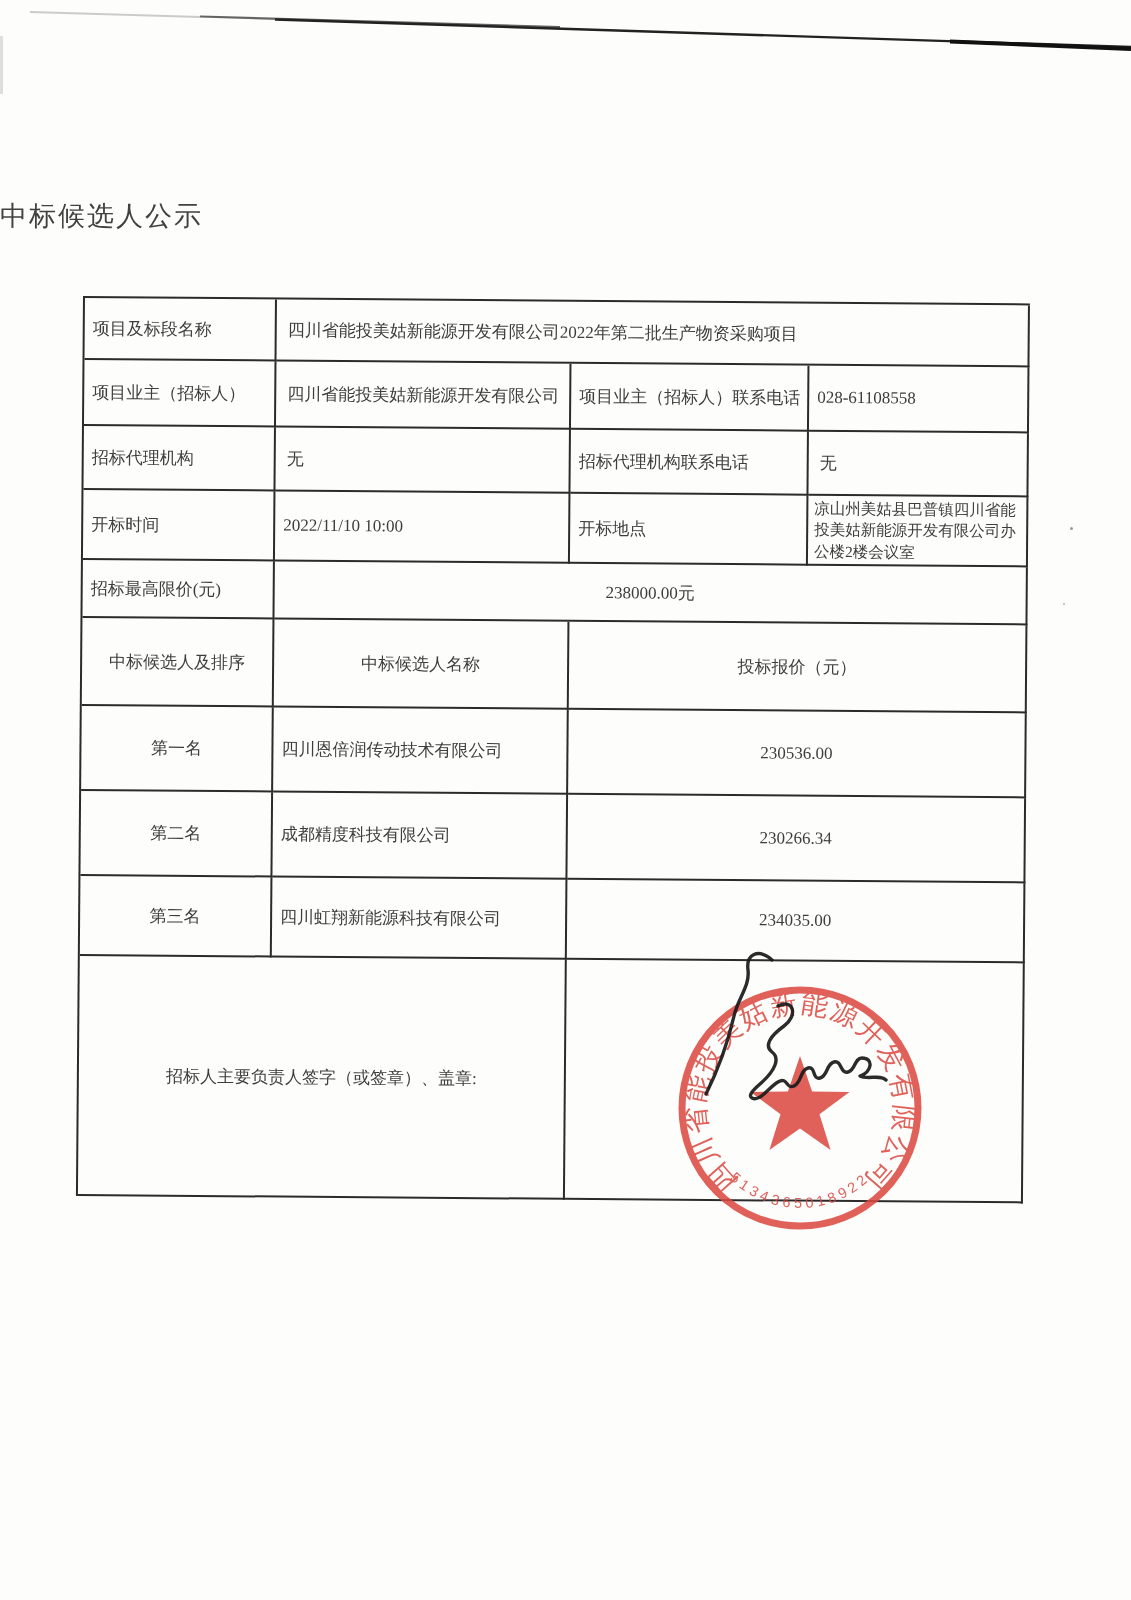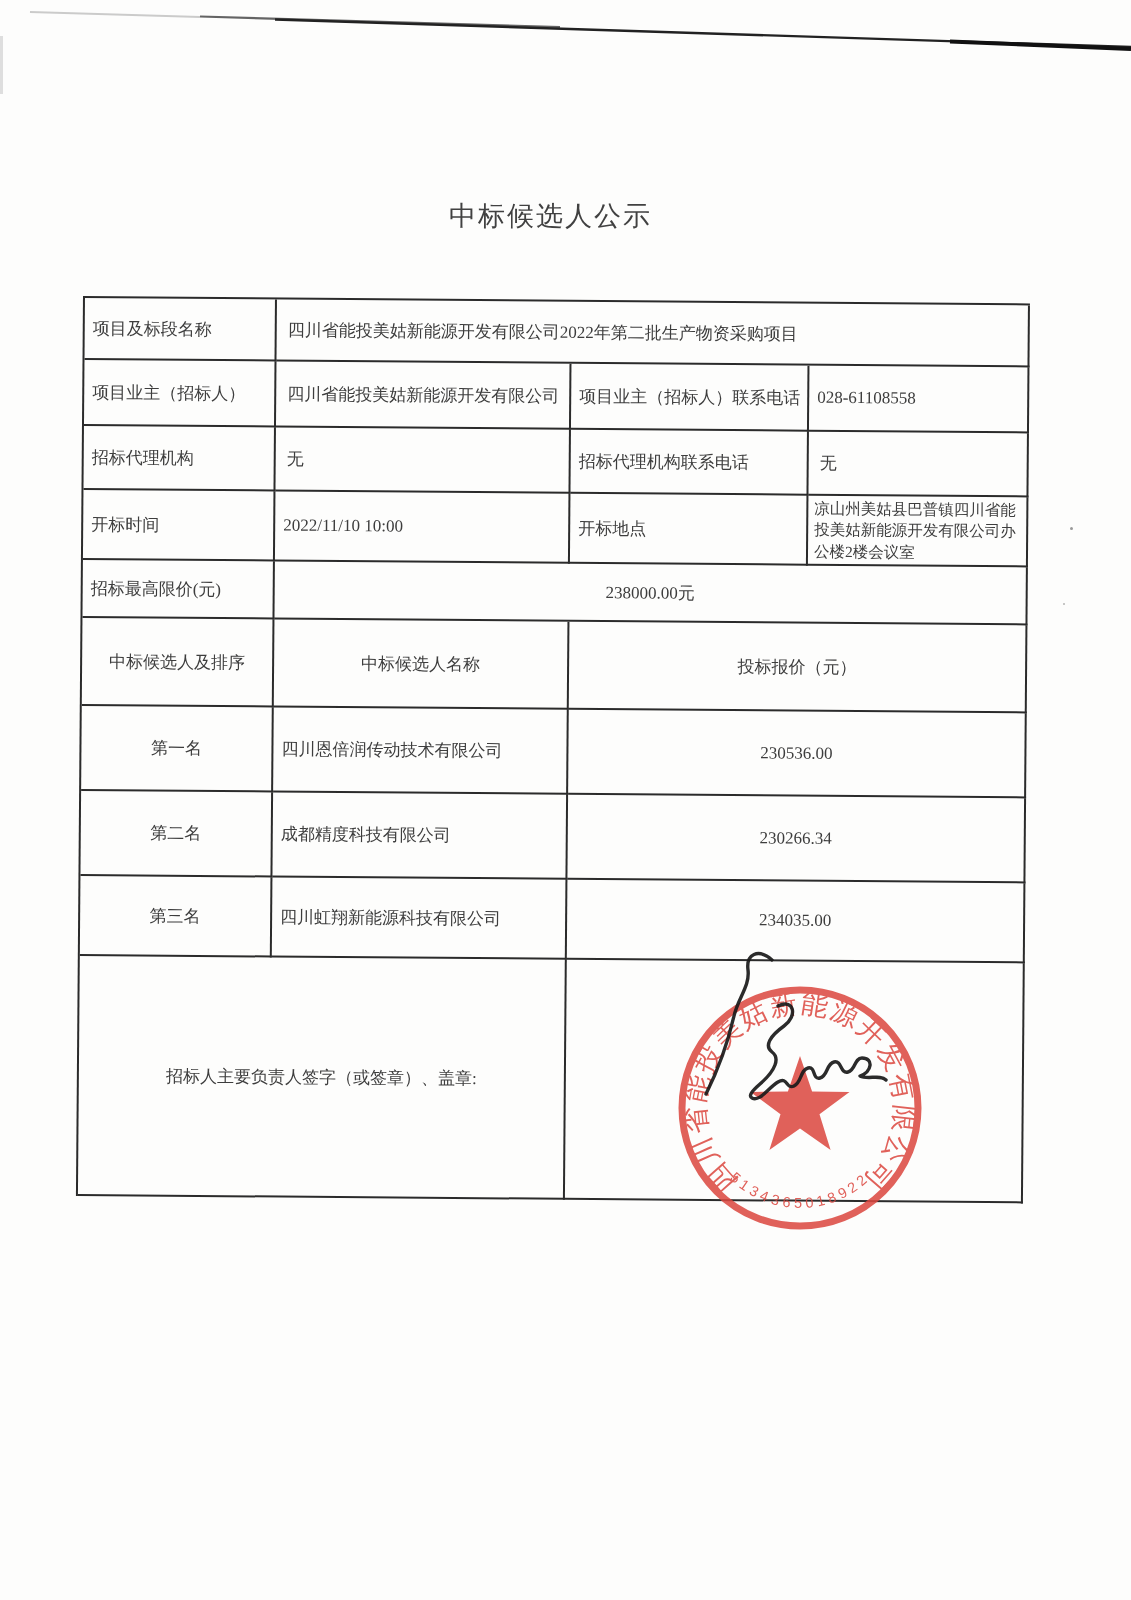--- a/index.html
+++ b/index.html
@@ -12,21 +12,21 @@
     color:#3d3d3d;
   }
   
   .scan-top{position:absolute;top:0;left:0;}
   .edge-smudge{position:absolute;left:0;top:36px;width:3px;height:58px;background:#c9c9c9;opacity:.6;}
   .speck1{position:absolute;left:1070px;top:527px;width:3px;height:3px;background:#9a9a9a;border-radius:50%;}
   .speck2{position:absolute;left:1063px;top:603px;width:2px;height:2px;background:#b5b5b5;border-radius:50%;}
   
   .title{
     position:absolute;top:198px;left:0;width:1101px;
-    text-align:center;
+    text-align:left;
     font-family:"Liberation Sans","DejaVu Sans",sans-serif;
     font-size:27px;font-weight:500;letter-spacing:2px;color:#414141;
   }
   
   .doc-table{
     position:absolute;left:83px;top:296px;
     width:945px;
     display:grid;
     grid-template-columns:192px 295px 238px 220px;
     grid-template-rows:62px 66px 64px 70px 58px 88px 85px 85px 80px 240px;

